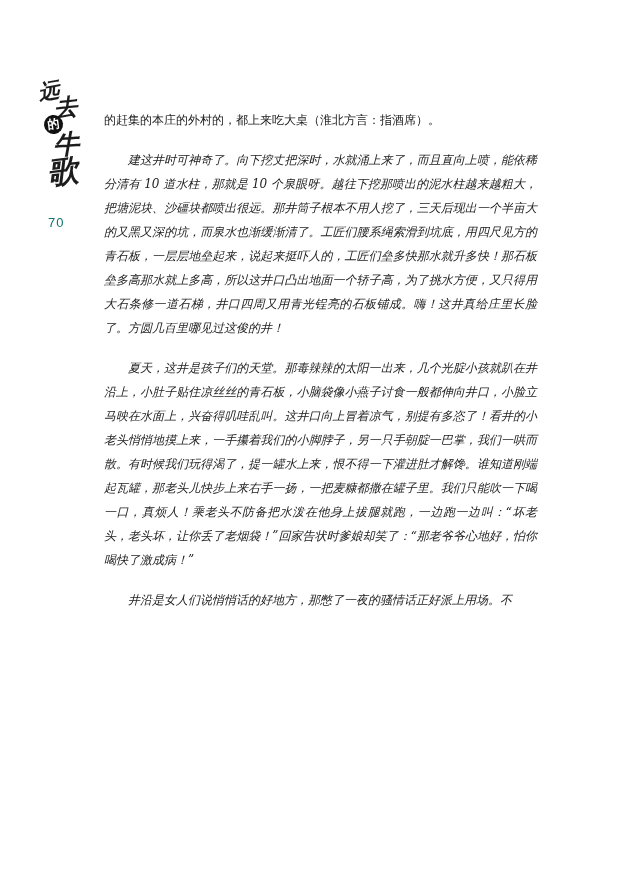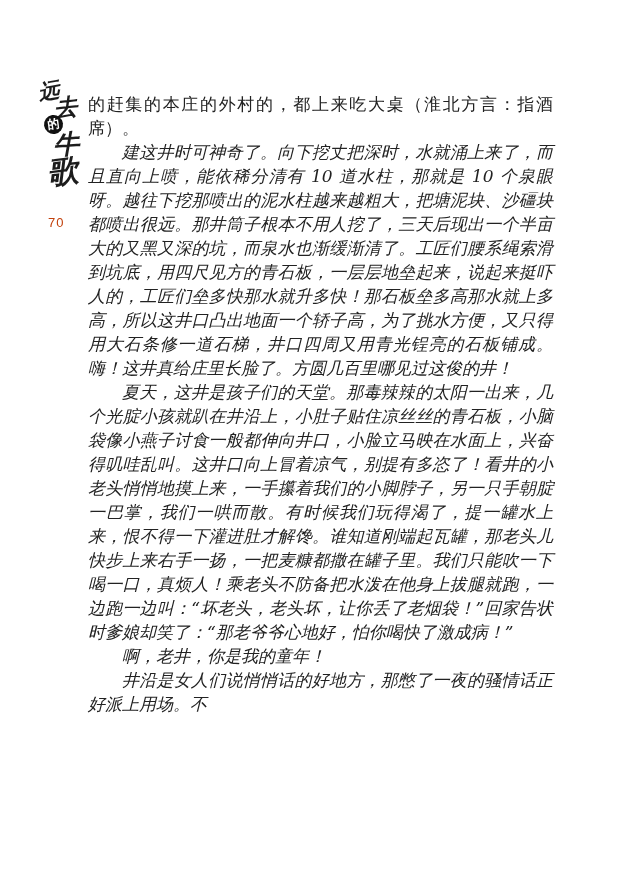--- a/index.html
+++ b/index.html
@@ -50,35 +50,35 @@
   .calli-char.c3 { left: 53px; top: 131px; font-size: 26px; transform: rotate(-4deg); }
   .calli-char.c4 { left: 47px; top: 156px; font-size: 31px; transform: rotate(-7deg); }
 
   
   .page-number {
     position: absolute;
     left: 48px;
     top: 215px;
     font-family: "Liberation Sans", "DejaVu Sans", sans-serif;
     font-size: 13px;
-    color: #c2410c;
+    color: #0f766e;
     letter-spacing: 1px;
   }
 
   
   .main-text {
     position: absolute;
     left: 88px;
     top: 92px;
     width: 465px;
     color: #222222;
   }
   .main-text p {
-    margin: 0;
-    font-size: 17px;
+    margin: 16px;
+    font-size: 12px;
     line-height: 24px;
     text-align: justify;
     text-justify: inter-ideograph;
     word-break: break-all;
   }
   .main-text p.indent {
     text-indent: 2em;
     font-style: italic;
   }
 </style>
@@ -94,17 +94,16 @@
     <span class="calli-char c3">牛</span>
     <span class="calli-char c4">歌</span>
   </div>
 
   <div class="page-number">70</div>
 
   <div class="main-text">
     <p>的赶集的本庄的外村的，都上来吃大桌（淮北方言：指酒席）。</p>
     <p class="indent">建这井时可神奇了。向下挖丈把深时，水就涌上来了，而且直向上喷，能依稀分清有 10 道水柱，那就是 10 个泉眼呀。越往下挖那喷出的泥水柱越来越粗大，把塘泥块、沙礓块都喷出很远。那井筒子根本不用人挖了，三天后现出一个半亩大的又黑又深的坑，而泉水也渐缓渐清了。工匠们腰系绳索滑到坑底，用四尺见方的青石板，一层层地垒起来，说起来挺吓人的，工匠们垒多快那水就升多快！那石板垒多高那水就上多高，所以这井口凸出地面一个轿子高，为了挑水方便，又只得用大石条修一道石梯，井口四周又用青光锃亮的石板铺成。嗨！这井真给庄里长脸了。方圆几百里哪见过这俊的井！</p>
     <p class="indent">夏天，这井是孩子们的天堂。那毒辣辣的太阳一出来，几个光腚小孩就趴在井沿上，小肚子贴住凉丝丝的青石板，小脑袋像小燕子讨食一般都伸向井口，小脸立马映在水面上，兴奋得叽哇乱叫。这井口向上冒着凉气，别提有多恣了！看井的小老头悄悄地摸上来，一手攥着我们的小脚脖子，另一只手朝腚一巴掌，我们一哄而散。有时候我们玩得渴了，提一罐水上来，恨不得一下灌进肚才解馋。谁知道刚端起瓦罐，那老头儿快步上来右手一扬，一把麦糠都撒在罐子里。我们只能吹一下喝一口，真烦人！乘老头不防备把水泼在他身上拔腿就跑，一边跑一边叫：“坏老头，老头坏，让你丢了老烟袋！”回家告状时爹娘却笑了：“那老爷爷心地好，怕你喝快了激成病！”</p>
-    <p class="indent">啊，老井，你是我的童年！</p>
     <p class="indent">井沿是女人们说悄悄话的好地方，那憋了一夜的骚情话正好派上用场。不</p>
   </div>
 
 </div>
 
 </body></html>

